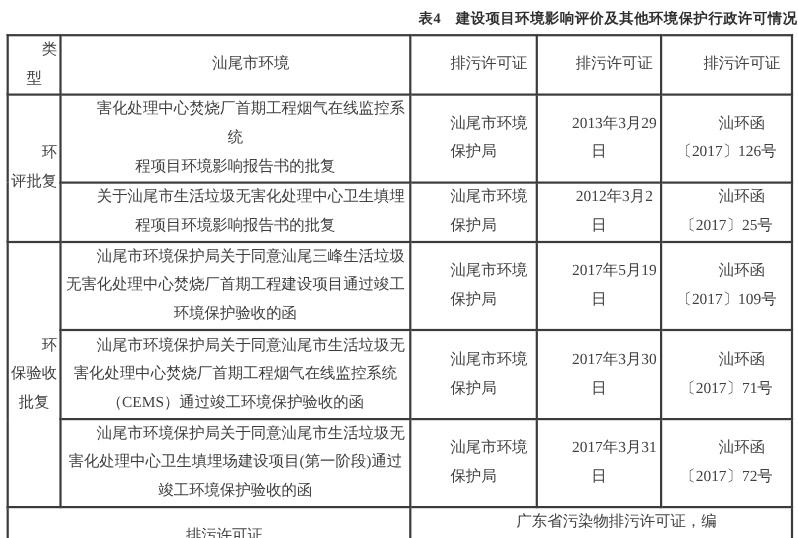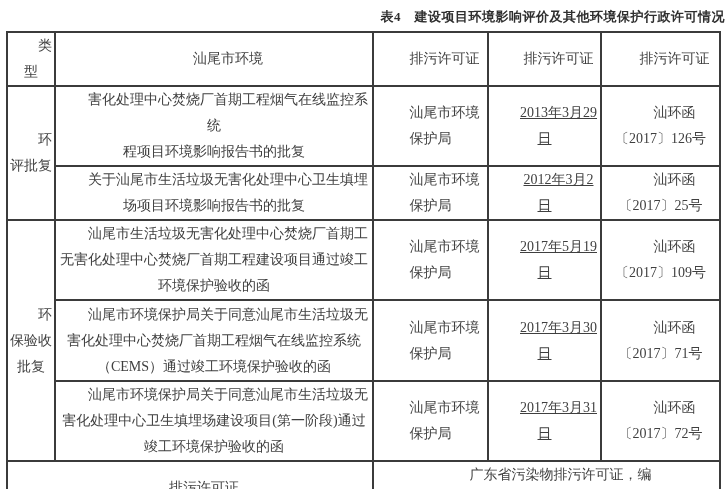--- a/index.html
+++ b/index.html
@@ -33,21 +33,21 @@
     font-size: 14px;
     font-weight: normal;
     text-align: center;
     vertical-align: middle;
     line-height: 26px;
     white-space: pre-line;    
     text-indent: 2em;         
     padding: 0 2px;
     overflow: hidden;
   }
-  td.date-cell { white-space: nowrap; text-indent: 0; text-decoration: underline; }
+  td.date-cell { white-space: nowrap; text-indent: 0; }
 
   tr.h53 { height: 53px; }
   tr.h54 { height: 54px; }
   tr.h78 { height: 78px; }
   tr.h81 { height: 81px; }
   tr.h79 { height: 79px; }
 </style>
 </head>
 <body>
 
@@ -81,33 +81,33 @@
 程项目环境影响报告书的批复</td>
       <td>汕尾市环境
 保护局</td>
       <td class="date-cell">2013年3月29日</td>
       <td>汕环函
 〔2017〕126号</td>
     </tr>
 
     <tr class="h54">
       <td>关于汕尾市生活垃圾无害化处理中心卫生填埋
-场项目环境影响报告书的批复</td>
+程项目环境影响报告书的批复</td>
       <td>汕尾市环境
 保护局</td>
       <td class="date-cell">2012年3月2日</td>
       <td>汕环函
 〔2017〕25号</td>
     </tr>
 
     <tr class="h78">
       <td rowspan="3">环
 保验收
 批复</td>
-      <td>汕尾市生活垃圾无害化处理中心焚烧厂首期工
+      <td>汕尾市环境保护局关于同意汕尾三峰生活垃圾
 无害化处理中心焚烧厂首期工程建设项目通过竣工
 环境保护验收的函</td>
       <td>汕尾市环境
 保护局</td>
       <td class="date-cell">2017年5月19日</td>
       <td>汕环函
 〔2017〕109号</td>
     </tr>
 
     <tr class="h81">

